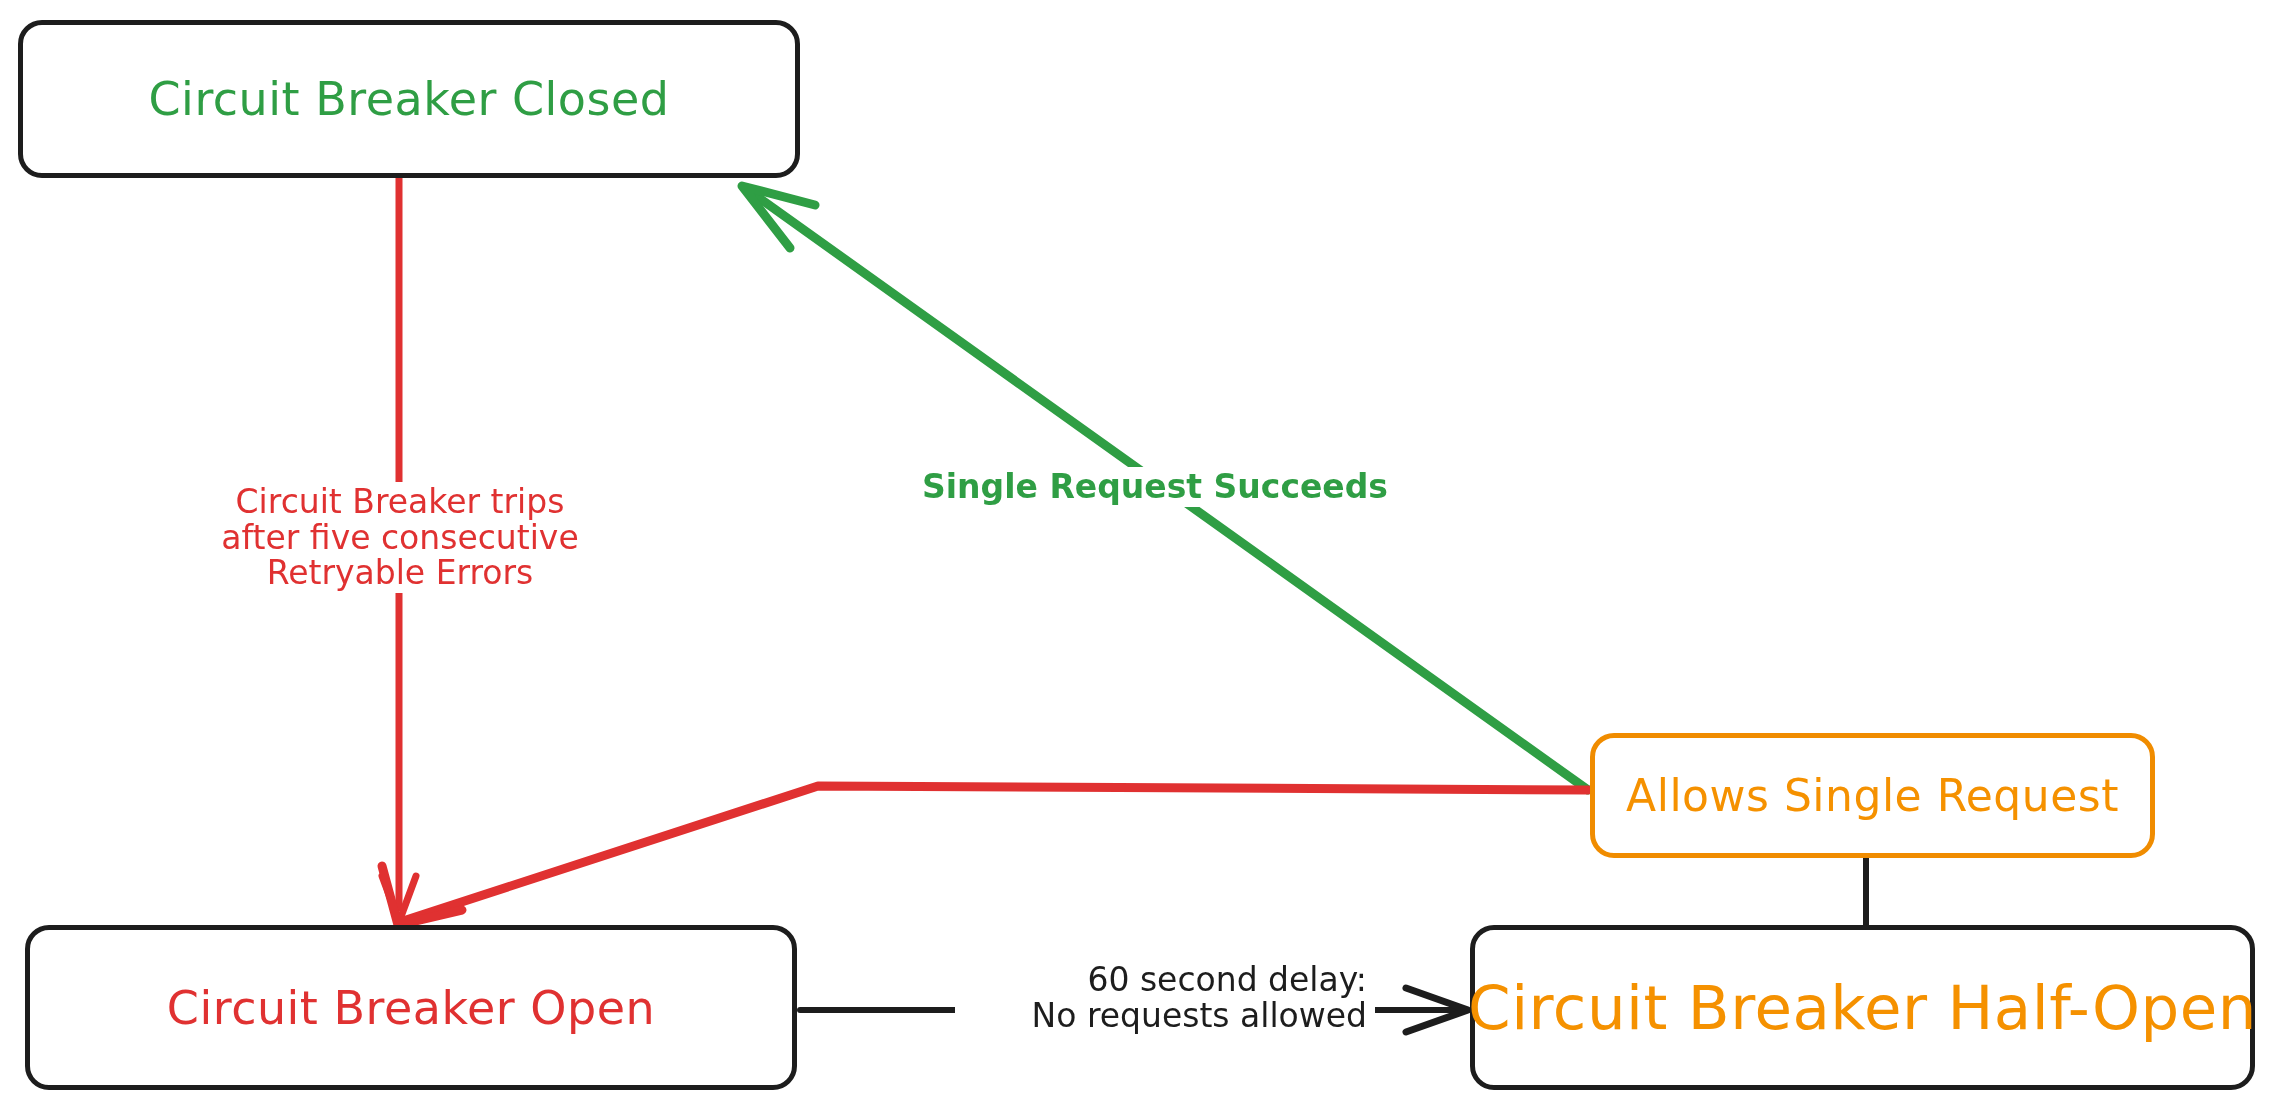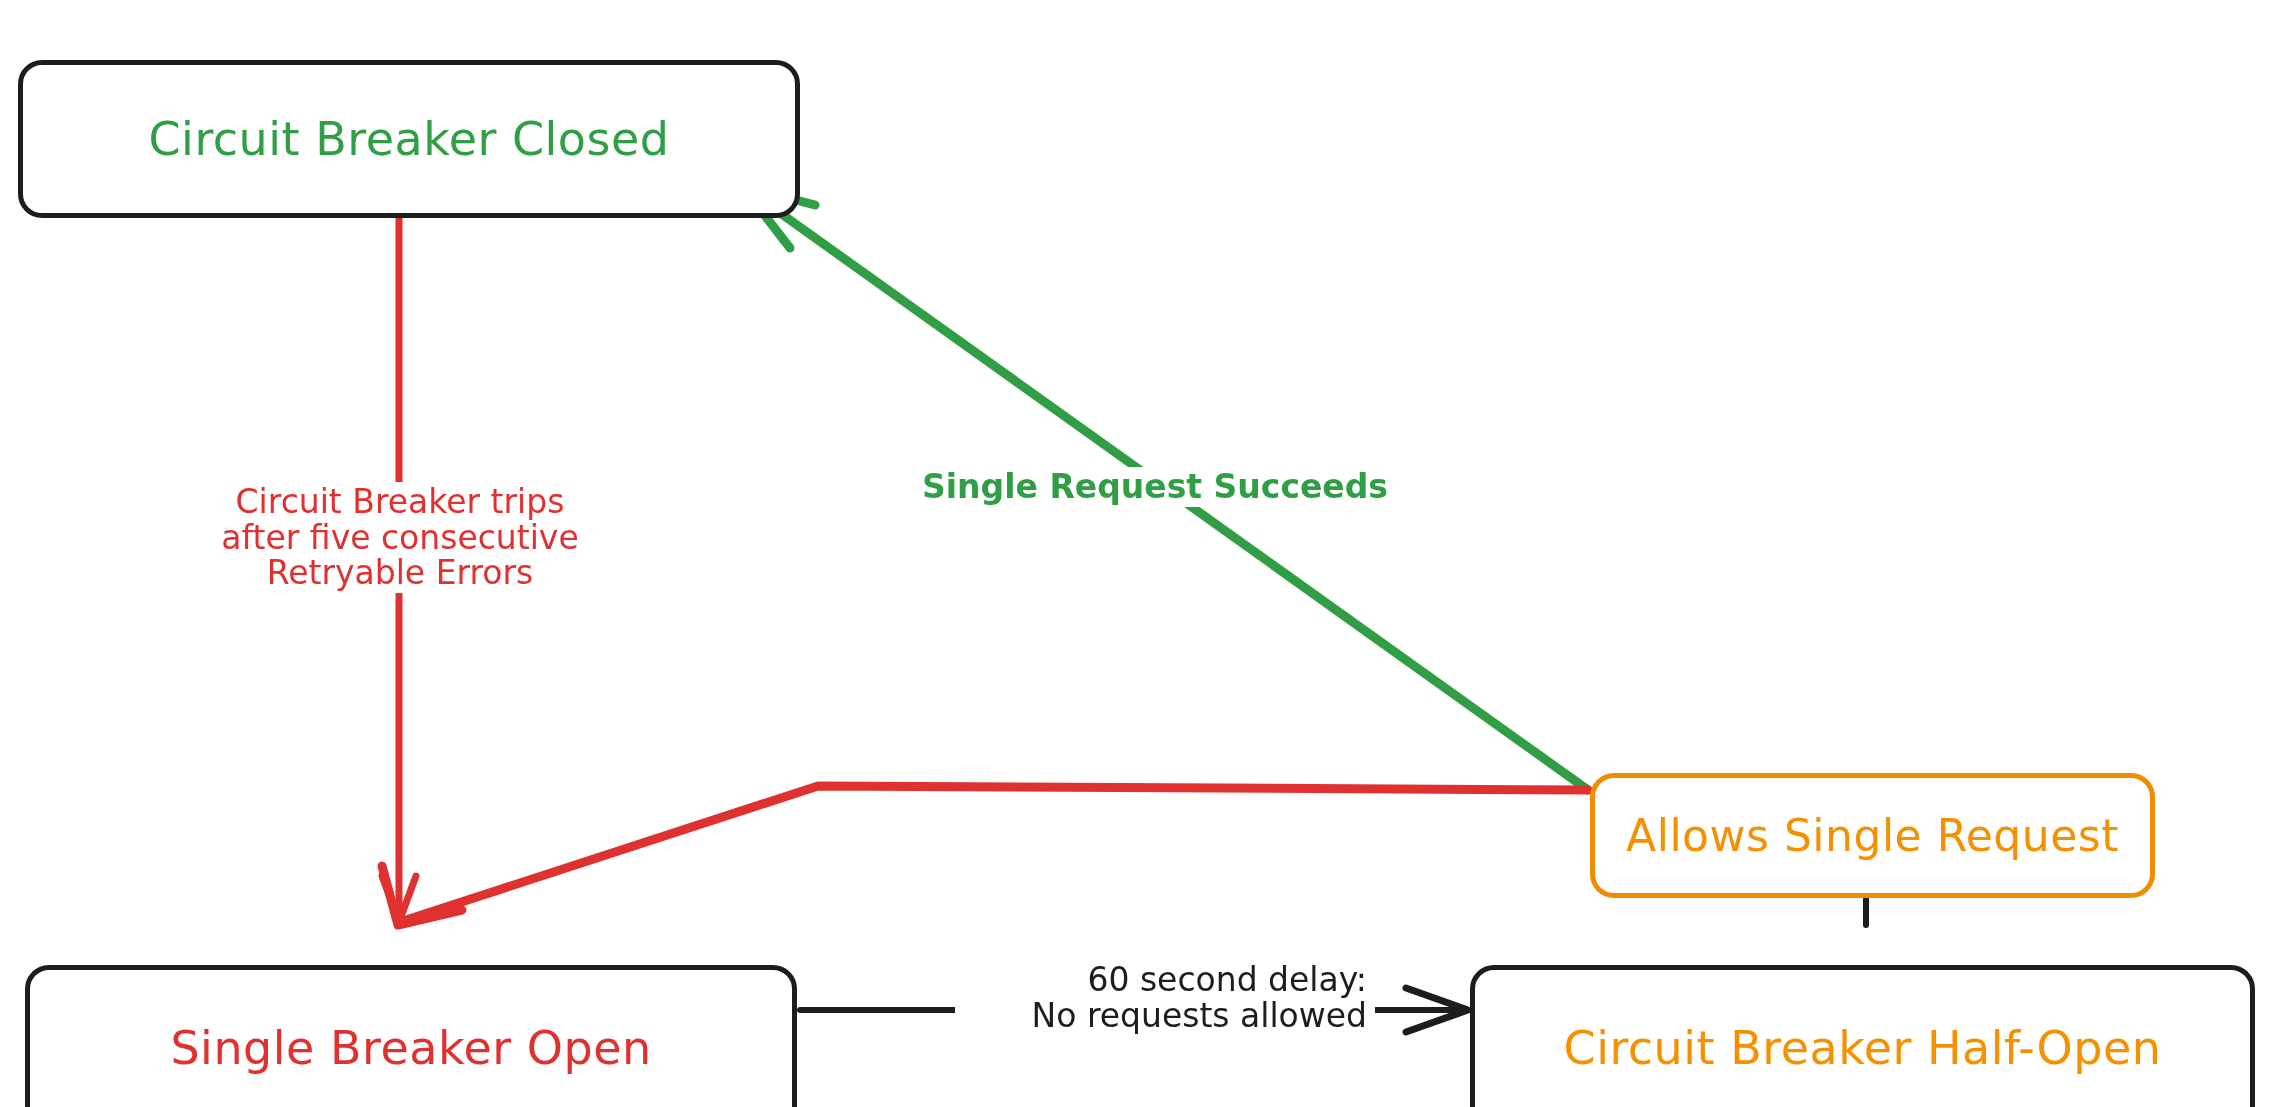--- a/index.html
+++ b/index.html
@@ -26,41 +26,40 @@
   }
   .node {
     position: absolute;
     box-sizing: border-box;
     background: #ffffff;
     border-style: solid;
     display: flex;
     align-items: center;
     justify-content: center;
     text-align: center;
-    margin-top: 40px;
   }
   .node-black {
     border-color: #1d1d1d;
     border-width: 5px;
     border-radius: 24px;
   }
   .node-orange {
     border-color: #f08c00;
     border-width: 5px;
     border-radius: 24px;
   }
   .node-label {
     font-family: "DejaVu Sans", sans-serif;
     font-weight: 400;
     letter-spacing: 0.5px;
     white-space: nowrap;
   }
   .lbl-closed   { color: #2f9e44; font-size: 46px; }
   .lbl-open     { color: #e03131; font-size: 46px; }
-  .lbl-halfopen { color: #f59100; font-size: 46px; }
+  .lbl-halfopen { color: #f59100; font-size: 61px; }
   .lbl-allows   { color: #f59100; font-size: 44px; }
 
   .edge-label {
     position: absolute;
     font-family: "DejaVu Sans", sans-serif;
     font-size: 33px;
     line-height: 1.08;
     text-align: center;
     white-space: nowrap;
     background: #ffffff;
@@ -102,21 +101,21 @@
     <g>
       <path d="M 1866 858 L 1866 925" stroke="#1d1d1d" stroke-width="6" fill="none" stroke-linecap="round"></path>
     </g>
   </svg>
 
   <div class="node node-black" style="left:18px; top:20px; width:782px; height:158px;">
     <span class="node-label lbl-closed">Circuit Breaker Closed</span>
   </div>
 
   <div class="node node-black" style="left:25px; top:925px; width:772px; height:165px;">
-    <span class="node-label lbl-open">Single Breaker Open</span>
+    <span class="node-label lbl-open">Circuit Breaker Open</span>
   </div>
 
   <div class="node node-orange" style="left:1590px; top:733px; width:565px; height:125px;">
     <span class="node-label lbl-allows">Allows Single Request</span>
   </div>
 
   <div class="node node-black" style="left:1470px; top:925px; width:785px; height:165px;">
     <span class="node-label lbl-halfopen">Circuit Breaker Half-Open</span>
   </div>
 

